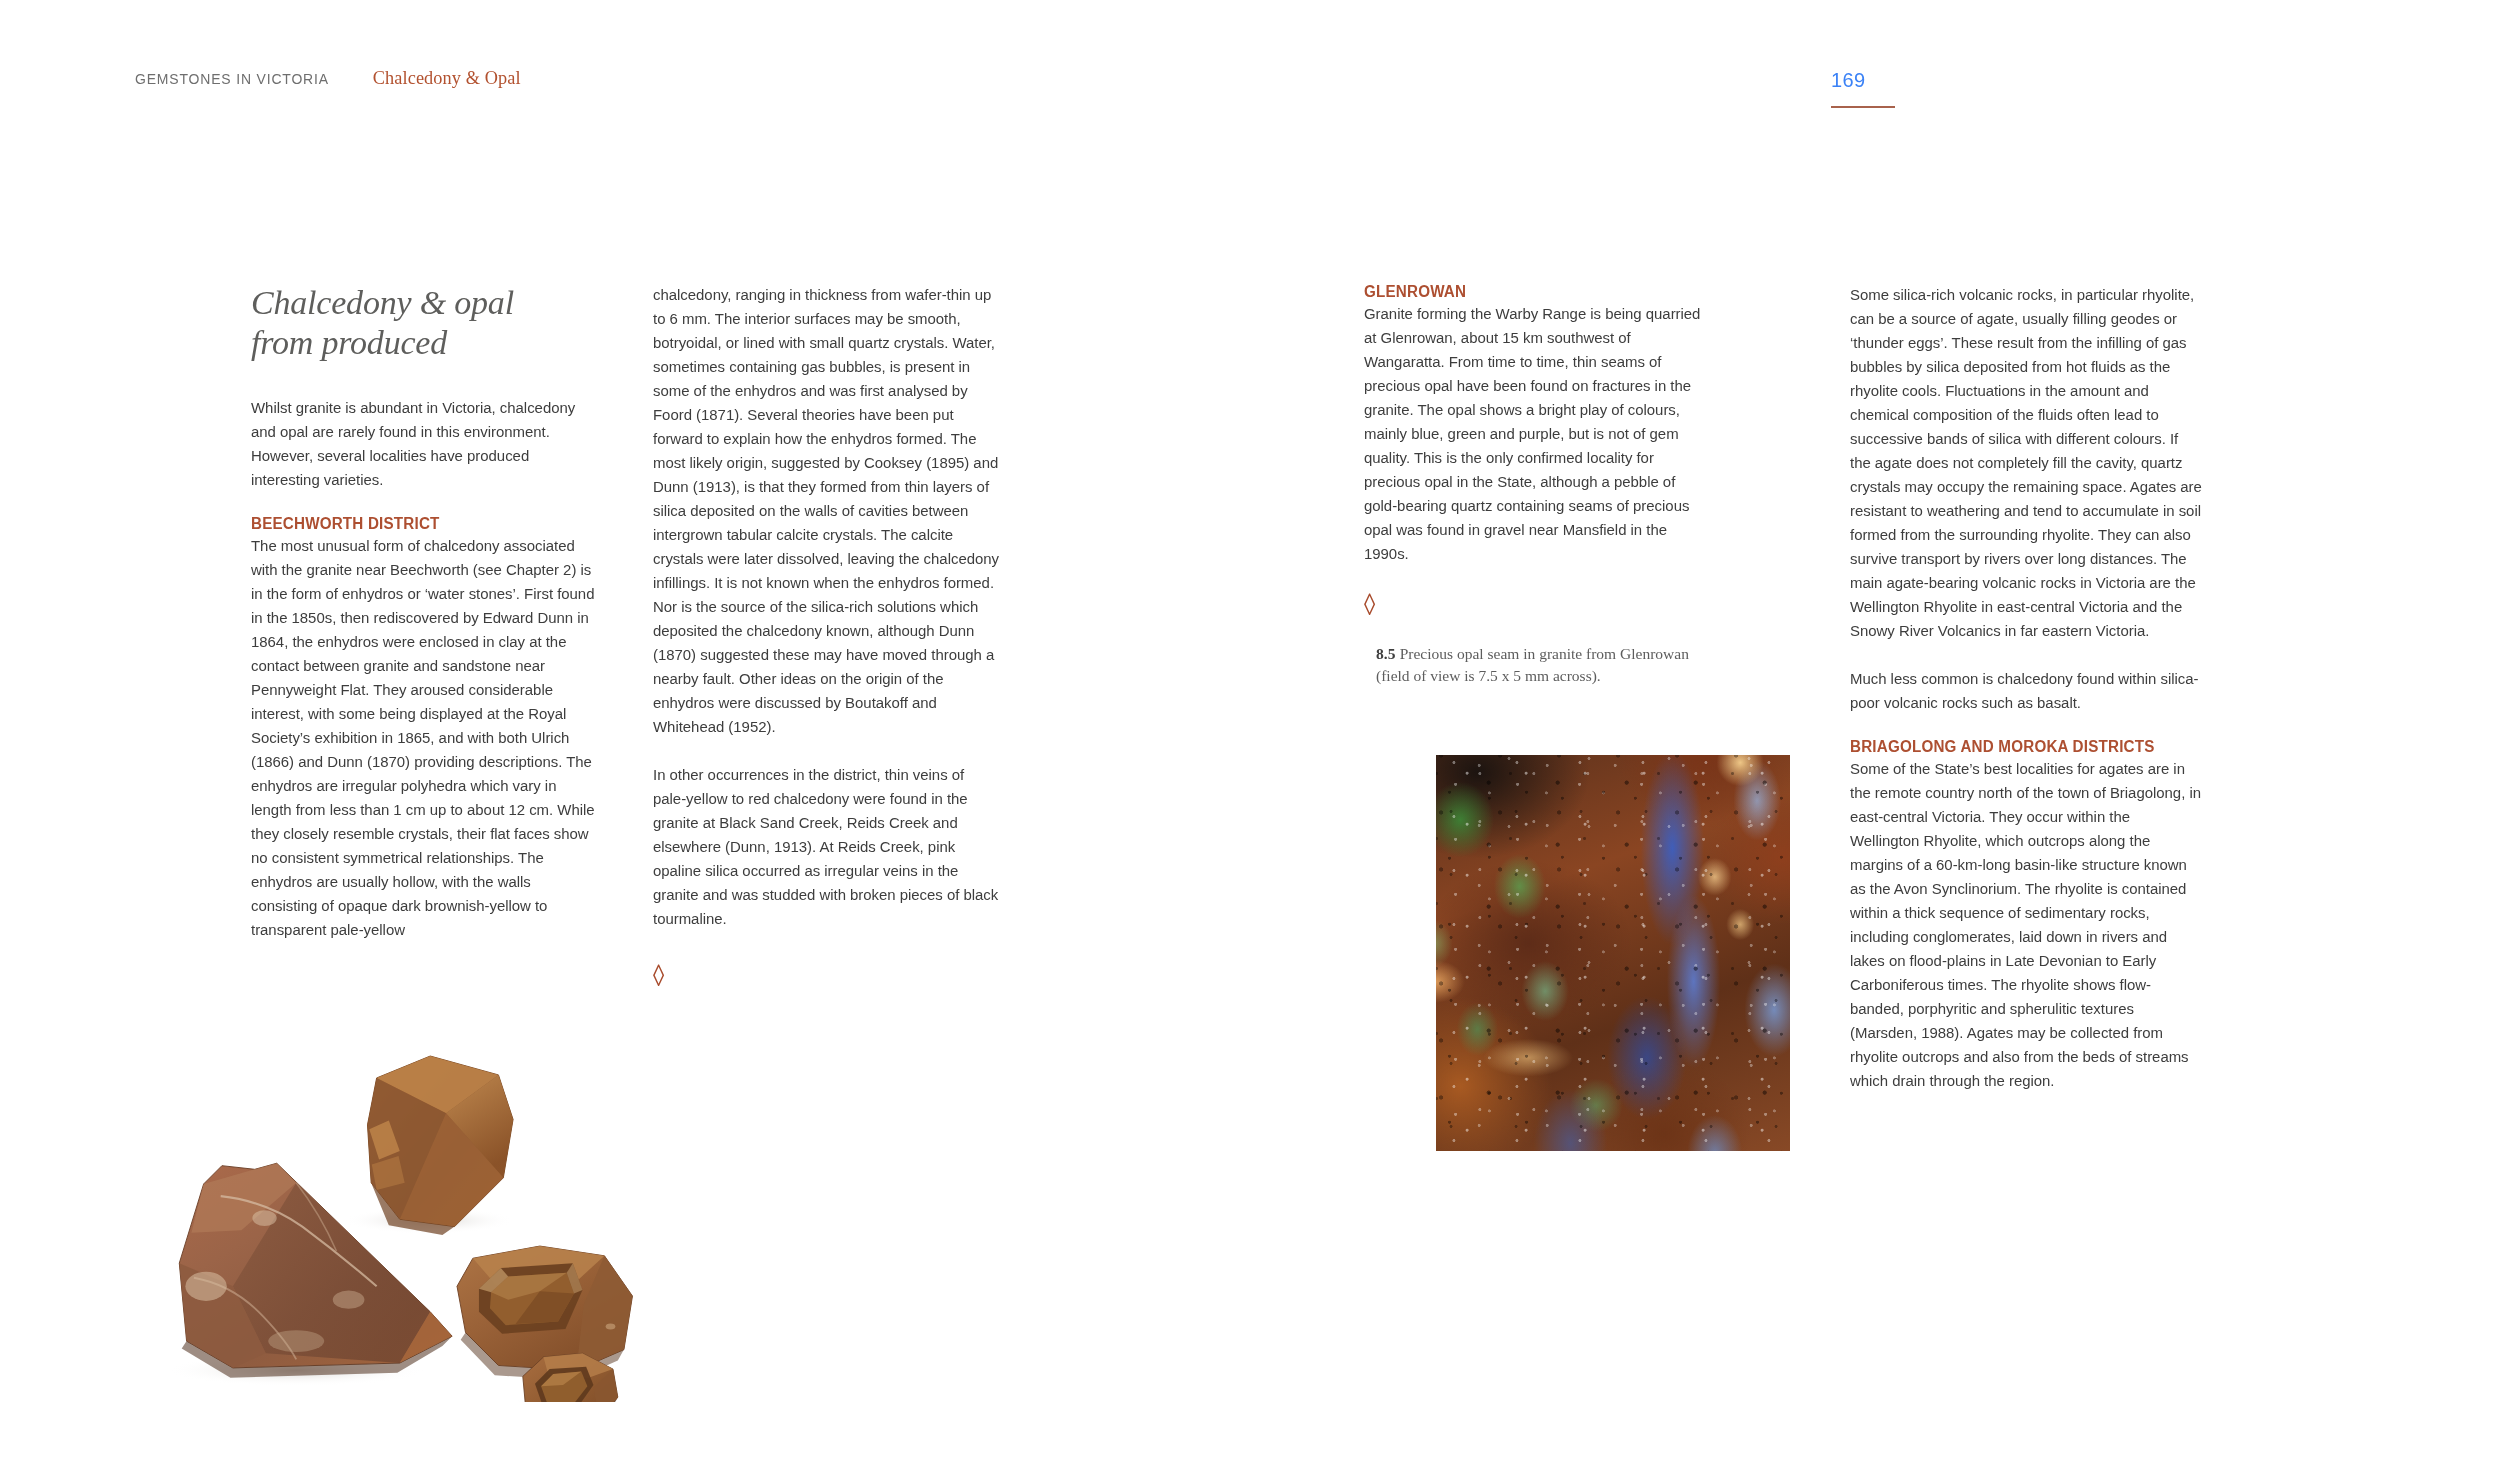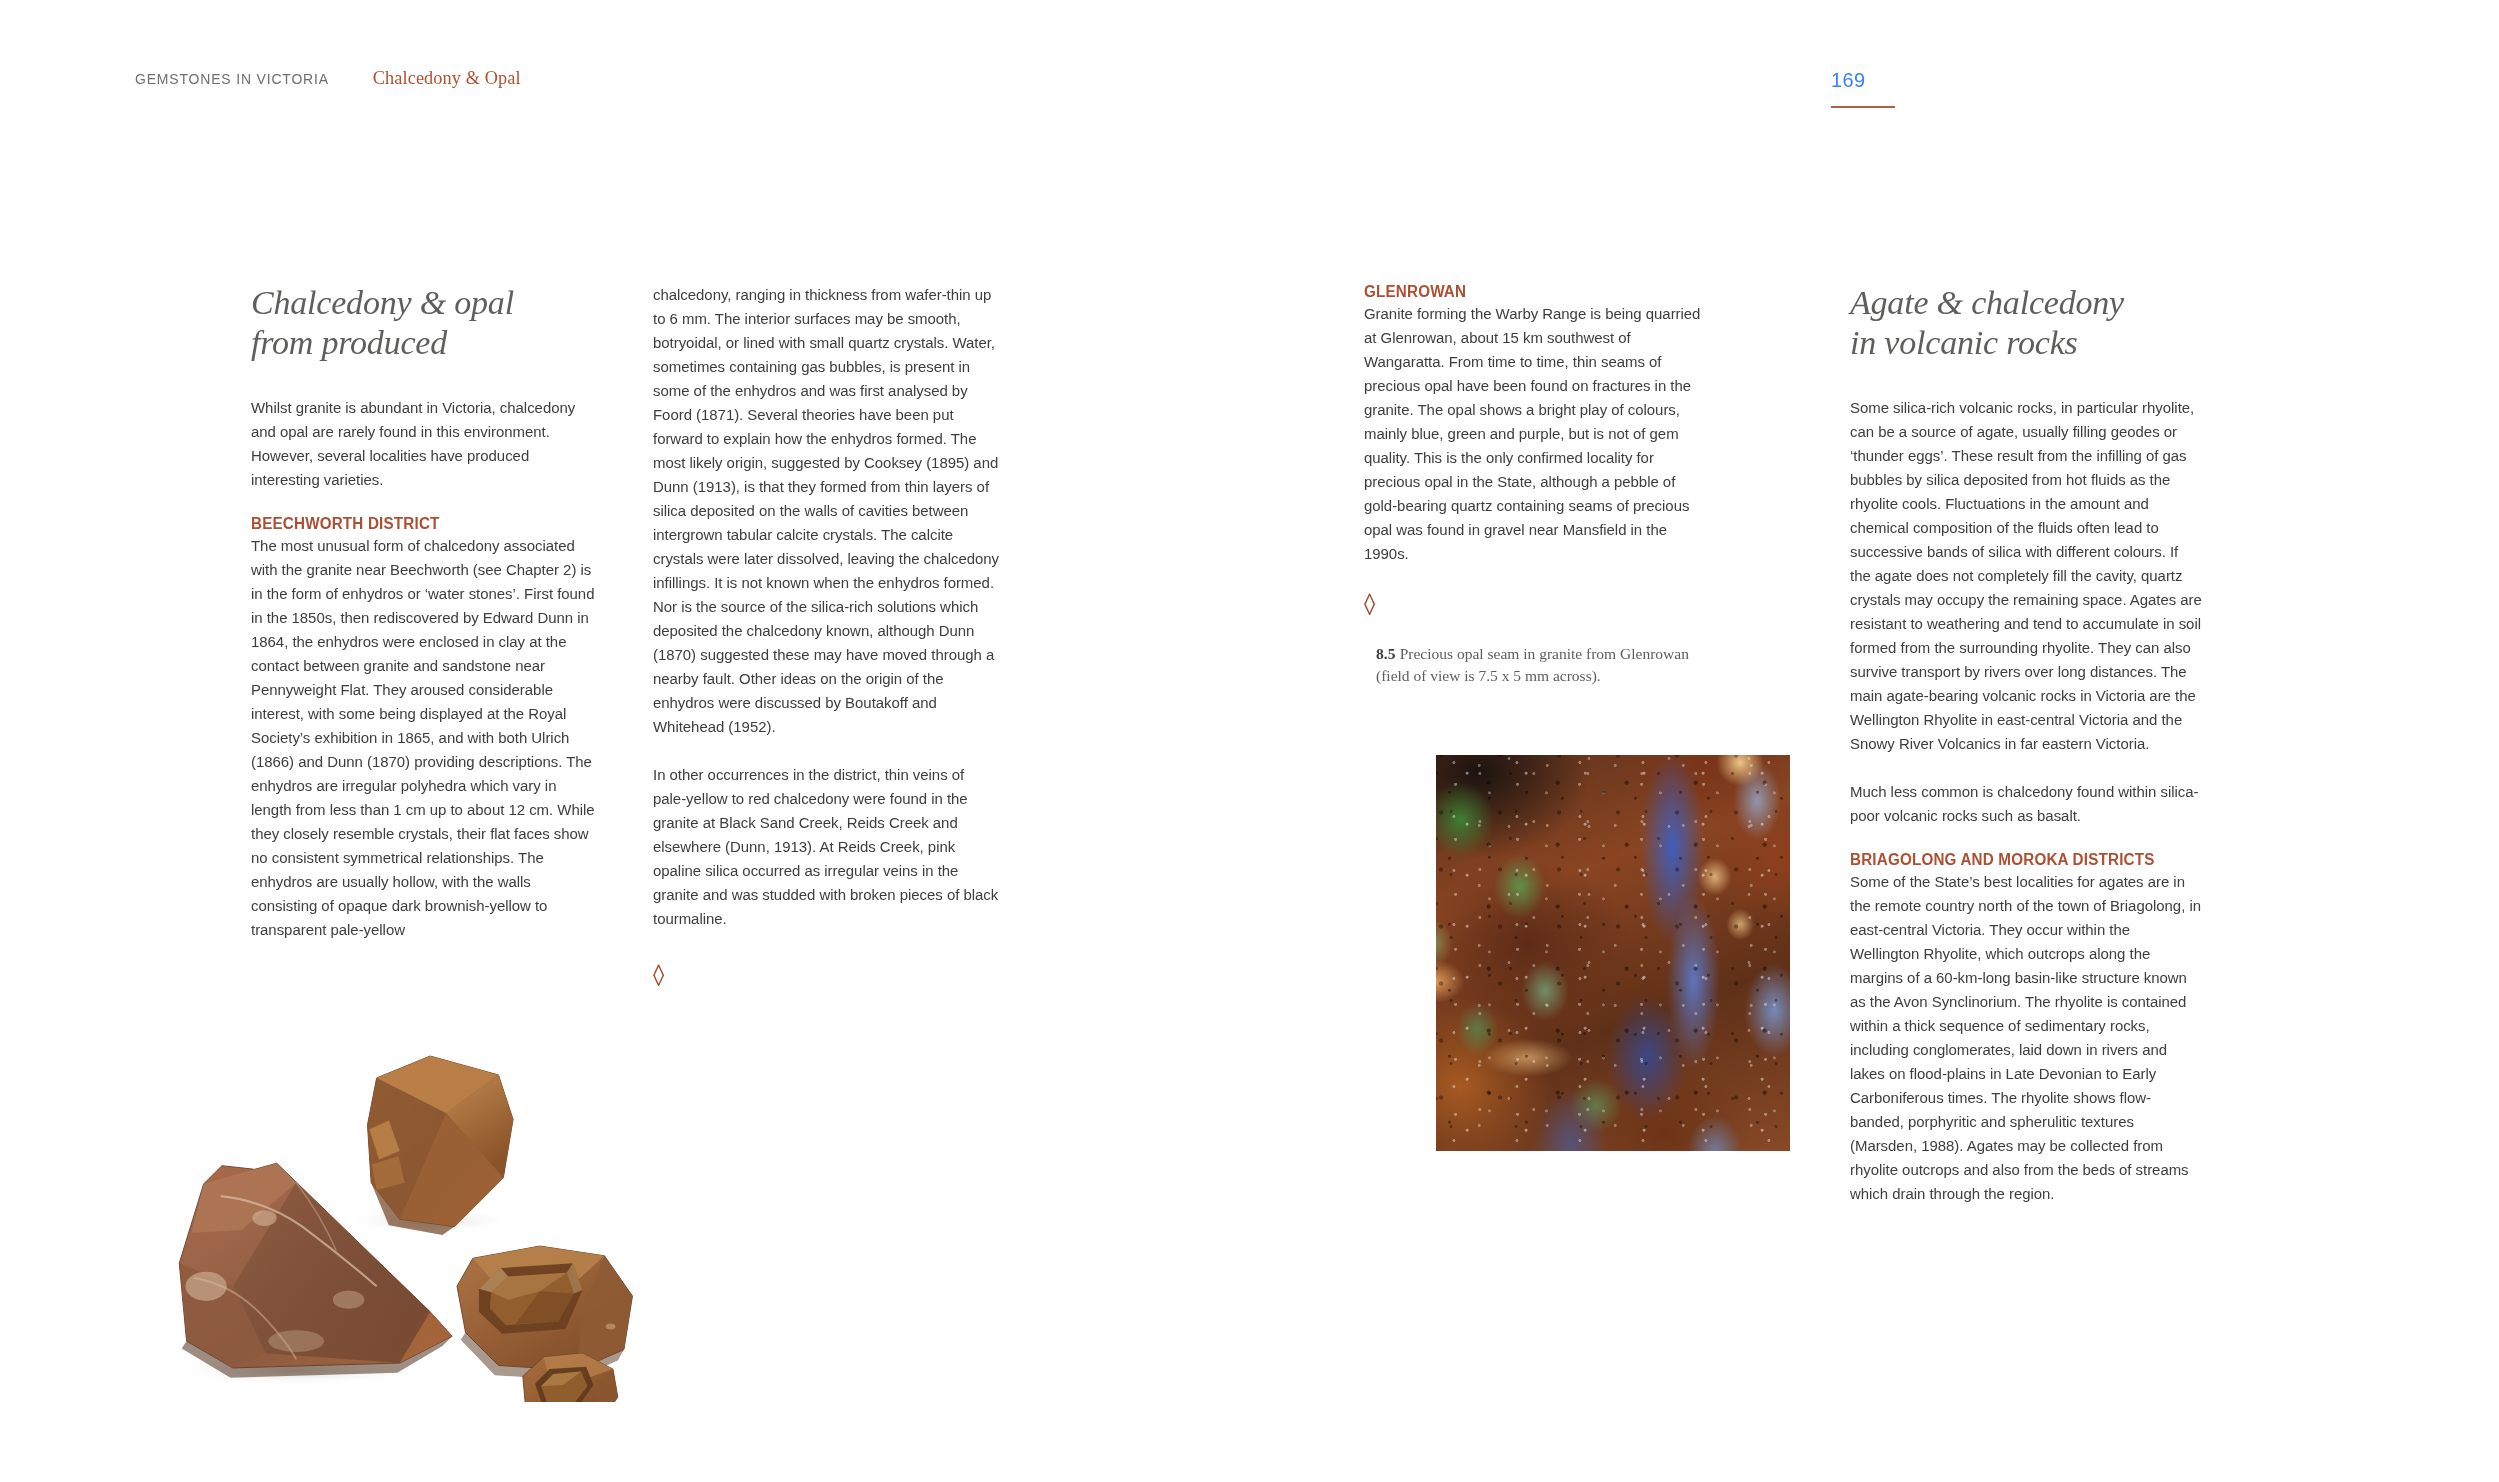--- a/index.html
+++ b/index.html
@@ -246,24 +246,20 @@
   <h2 class="sub-head">GLENROWAN</h2>
   <p class="body-text">Granite forming the Warby Range is being quarried at Glenrowan, about 15 km southwest of Wangaratta. From time to time, thin seams of precious opal have been found on fractures in the granite. The opal shows a bright play of colours, mainly blue, green and purple, but is not of gem quality. This is the only confirmed locality for precious opal in the State, although a pebble of gold-bearing quartz containing seams of precious opal was found in gravel near Mansfield in the 1990s.</p>
   <div style="height:29px"></div>
   <div class="fig-marker">◊</div>
   <p class="caption">
     <span class="fig-num">8.5</span><span>Precious opal seam in granite from Glenrowan (field of view is 7.5 x 5 mm across).</span>
   </p>
 </div>
 
 <div class="col col-4">
-  <h1 class="section-title">
-    <span>Agate &amp; chalcedony</span><br>
-    <span>in volcanic rocks</span>
-  </h1>
   <p class="body-text">Some silica-rich volcanic rocks, in particular rhyolite, can be a source of agate, usually filling geodes or ‘thunder eggs’. These result from the infilling of gas bubbles by silica deposited from hot fluids as the rhyolite cools. Fluctuations in the amount and chemical composition of the fluids often lead to successive bands of silica with different colours. If the agate does not completely fill the cavity, quartz crystals may occupy the remaining space. Agates are resistant to weathering and tend to accumulate in soil formed from the surrounding rhyolite. They can also survive transport by rivers over long distances. The main agate-bearing volcanic rocks in Victoria are the Wellington Rhyolite in east-central Victoria and the Snowy River Volcanics in far eastern Victoria.</p>
   <p class="body-text">Much less common is chalcedony found within silica-poor volcanic rocks such as basalt.</p>
   <h2 class="sub-head spaced">BRIAGOLONG AND MOROKA DISTRICTS</h2>
   <p class="body-text">Some of the State’s best localities for agates are in the remote country north of the town of Briagolong, in east-central Victoria. They occur within the Wellington Rhyolite, which outcrops along the margins of a 60-km-long basin-like structure known as the Avon Synclinorium. The rhyolite is contained within a thick sequence of sedimentary rocks, including conglomerates, laid down in rivers and lakes on flood-plains in Late Devonian to Early Carboniferous times. The rhyolite shows flow-banded, porphyritic and spherulitic textures (Marsden, 1988). Agates may be collected from rhyolite outcrops and also from the beds of streams which drain through the region.</p>
 </div>
 
 <div class="fig-opal">
   <div class="layer opal-base"></div>
   <div class="layer opal-green"></div>
   <div class="layer opal-blue"></div>

